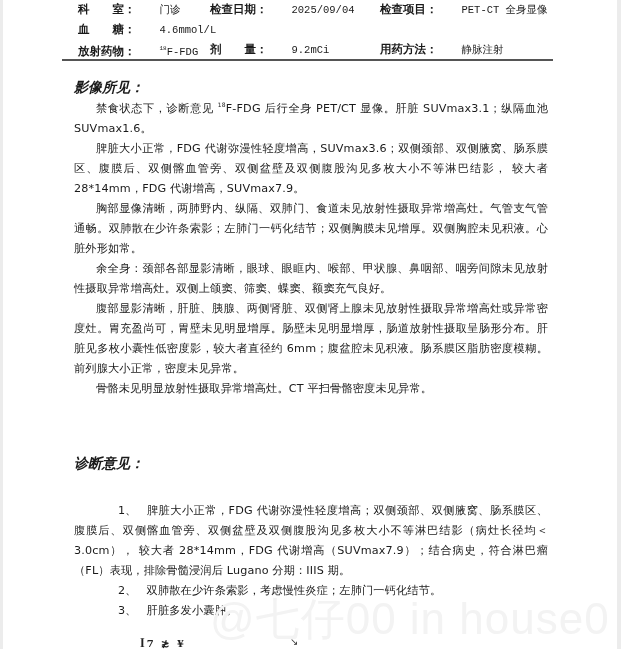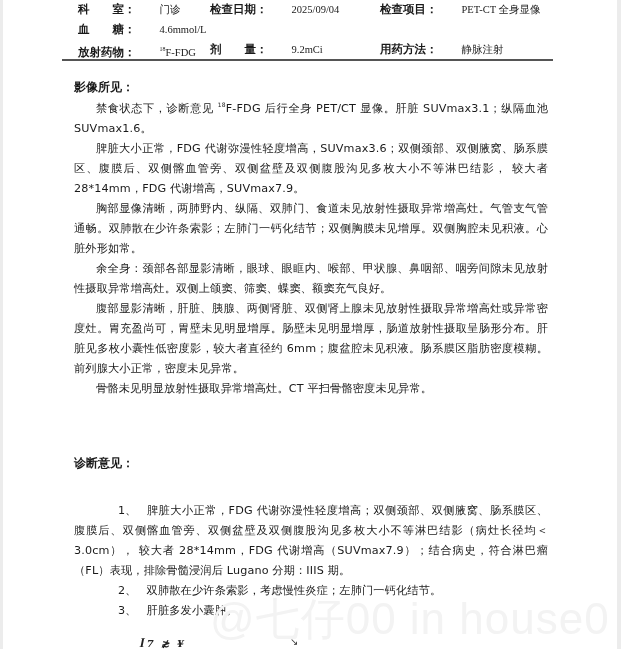--- a/index.html
+++ b/index.html
@@ -12,50 +12,50 @@
     }
     .edge-left { position: absolute; left: 0; top: 0; width: 3px; height: 649px; background: #ececec; }
     .edge-right { position: absolute; right: 0; top: 0; width: 4px; height: 649px; background: #ececec; }
 
     .hdr-row { position: absolute; left: 78px; height: 18px; font-size: 11.5px; line-height: 18px; white-space: nowrap; }
     .hdr-row.r1 { top: 0px; }
     .hdr-row.r2 { top: 20px; }
     .hdr-row.r3 { top: 40px; }
     .hdr-cell { position: absolute; top: 0; white-space: nowrap; }
     .hdr-label { font-weight: bold; letter-spacing: 0; }
-    .hdr-value { font-family: Liberation Serif, serif; font-size: 10.5px; padding-left: 24px; }
+    .hdr-value { font-family: Liberation Mono, monospace; font-size: 10.5px; padding-left: 24px; }
     .c1 { left: 0; }
     .c2 { left: 132px; }
     .c3 { left: 302px; }
     .sup { font-size: 6px; vertical-align: 5px; }
 
     .rule { position: absolute; left: 62px; top: 59px; width: 491px; height: 1.5px; background: #555; }
 
-    .section-title { position: absolute; left: 74px; font-size: 12px; font-weight: bold; line-height: 18px; }
+    .section-title { position: absolute; left: 74px; font-size: 14px; font-weight: bold; line-height: 18px; font-style: italic; }
     .st1 { top: 78px; }
     .st2 { top: 454px; }
 
     .body-block { position: absolute; left: 74px; width: 474px; font-size: 11.2px; line-height: 20px; text-align: justify; letter-spacing: 0.15px; }
     .findings { top: 95px; }
     .findings p { margin: 0; text-indent: 22px; }
 
     .diagnosis { top: 472px; margin-top: 29px; }
     .diagnosis p { margin: 0; }
     .diag-item { text-indent: 22px; }
     .diag-num { display: inline-block; margin-right: 10px; }
 
     .watermark {
       position: absolute; left: 210px; top: 590px;
       font-size: 44px; color: #f3f3f3; letter-spacing: 1px; white-space: nowrap;
       font-family: "Liberation Sans", sans-serif;
     }
     .signature {
       position: absolute; left: 140px; top: 638px;
       font-size: 10px; font-weight: bold; color: #222; letter-spacing: 2px; white-space: nowrap;
-      font-family: "DejaVu Serif", serif; font-style: italic;
+      font-family: "DejaVu Serif", serif; 
     }
     .signature-mark { position: absolute; left: 290px; top: 636px; font-size: 10px; color: #333; }
   </style>
 </head>
 <body>
 
 <div class="edge-left"></div>
 <div class="edge-right"></div>
 
 <div class="hdr-row r1">

